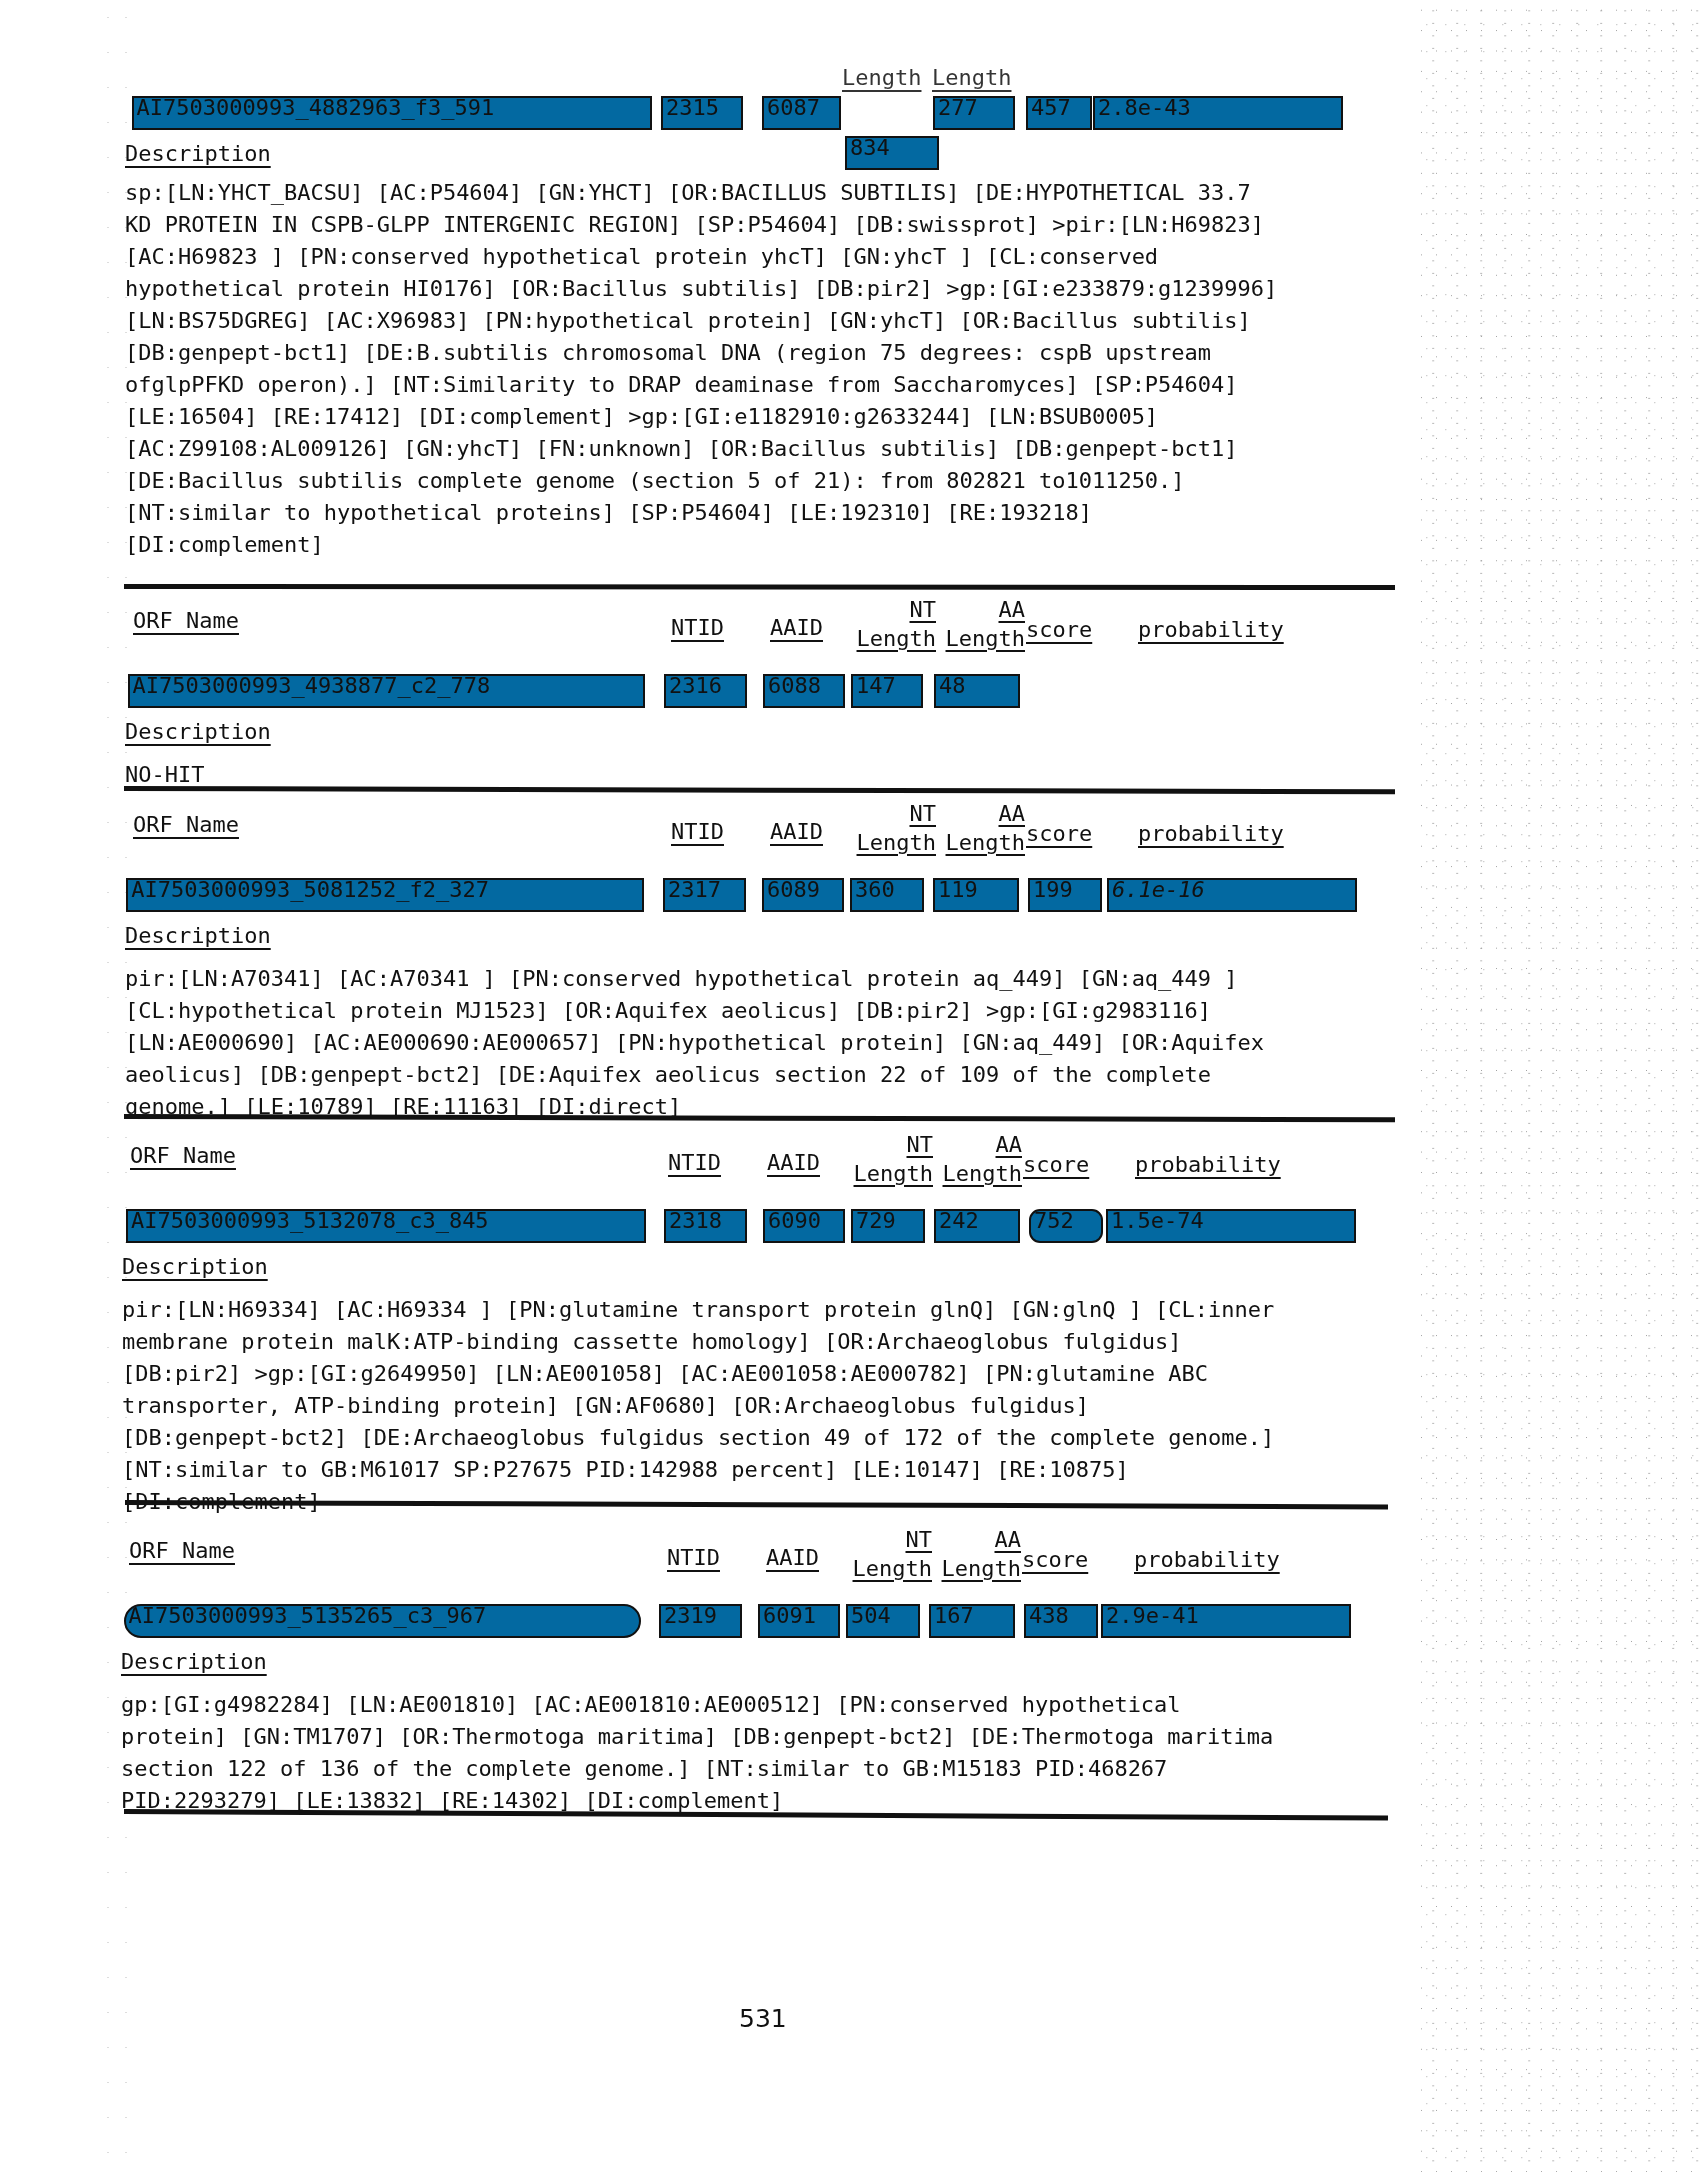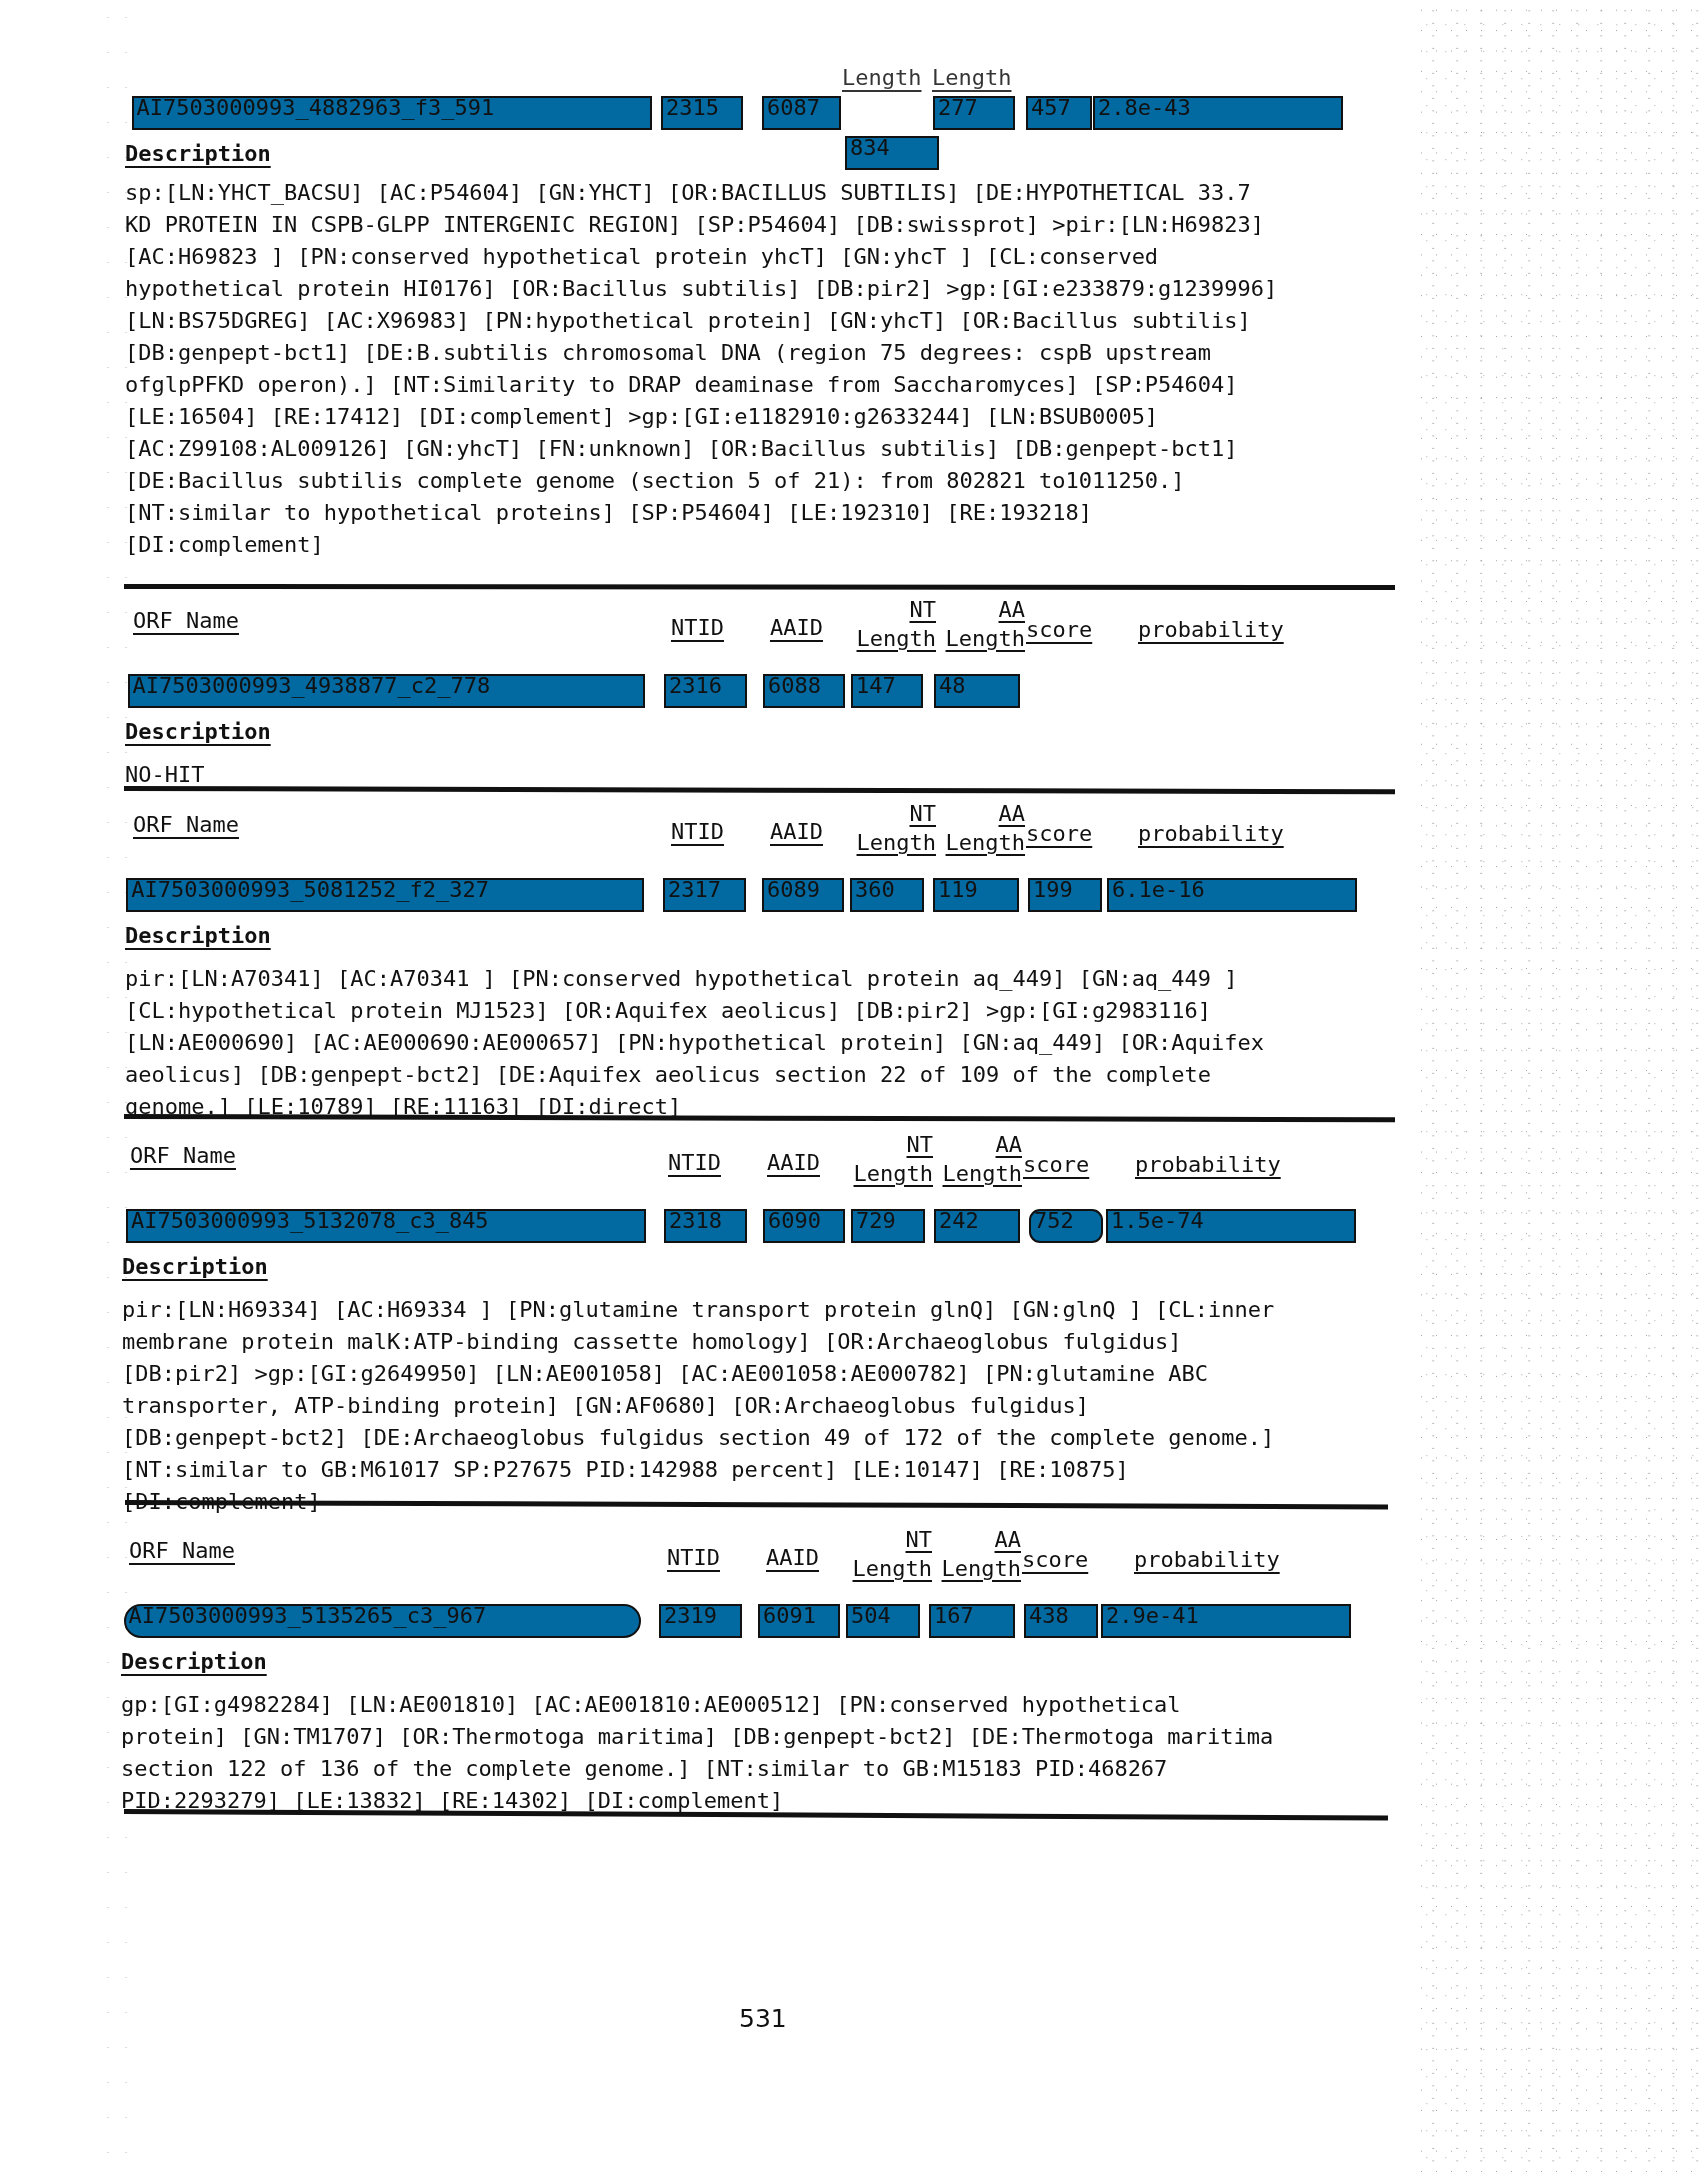--- a/index.html
+++ b/index.html
@@ -93,21 +93,20 @@
     background: #0369a1;
   }
   .desc-label {
     font-family: "DejaVu Sans Mono", "Liberation Mono", monospace;
     font-size: 22px;
     text-decoration: underline;
     text-decoration-thickness: 2px;
     text-underline-offset: 4.6px;
     margin-top: 2.6px;
     height: 34px;
-    font-weight: bold;
   }
   .desc-text {
     font-family: "DejaVu Sans Mono", "Liberation Mono", monospace;
     font-size: 22px;
     line-height: 32px;
     margin-top: 6.6px;
     white-space: pre-line;
     word-break: normal;
     width: 1270px;
   }
@@ -208,21 +207,21 @@
       <span style="left:901px; top:22.4px;">score</span>
       <span style="left:1013px; top:22.4px;">probability</span>
     </div>
     <div class="boxes">
       <div class="box" style="left:1.3px; width:518px;">AI7503000993_5081252_f2_327</div>
       <div class="box" style="left:538px; width:83px;">2317</div>
       <div class="box" style="left:637px; width:82px;">6089</div>
       <div class="box" style="left:725px; width:74px;">360</div>
       <div class="box" style="left:808px; width:86px;">119</div>
       <div class="box" style="left:903px; width:74px;">199</div>
-      <div class="box" style="left:982px; width:250px;">6.1e-16</div>
+      <div class="box" style="left:982px; width:250px;font-style:italic;">6.1e-16</div>
     </div>
     <div class="desc-label">Description</div>
     <div class="desc-text">pir:[LN:A70341] [AC:A70341 ] [PN:conserved hypothetical protein aq_449] [GN:aq_449 ]
 [CL:hypothetical protein MJ1523] [OR:Aquifex aeolicus] [DB:pir2] &gt;gp:[GI:g2983116]
 [LN:AE000690] [AC:AE000690:AE000657] [PN:hypothetical protein] [GN:aq_449] [OR:Aquifex
 aeolicus] [DB:genpept-bct2] [DE:Aquifex aeolicus section 22 of 109 of the complete
 genome.] [LE:10789] [RE:11163] [DI:direct]</div>
   </div>
   <div class="rule" style="top:1114px; transform:rotate(0.15deg);"></div>
 

